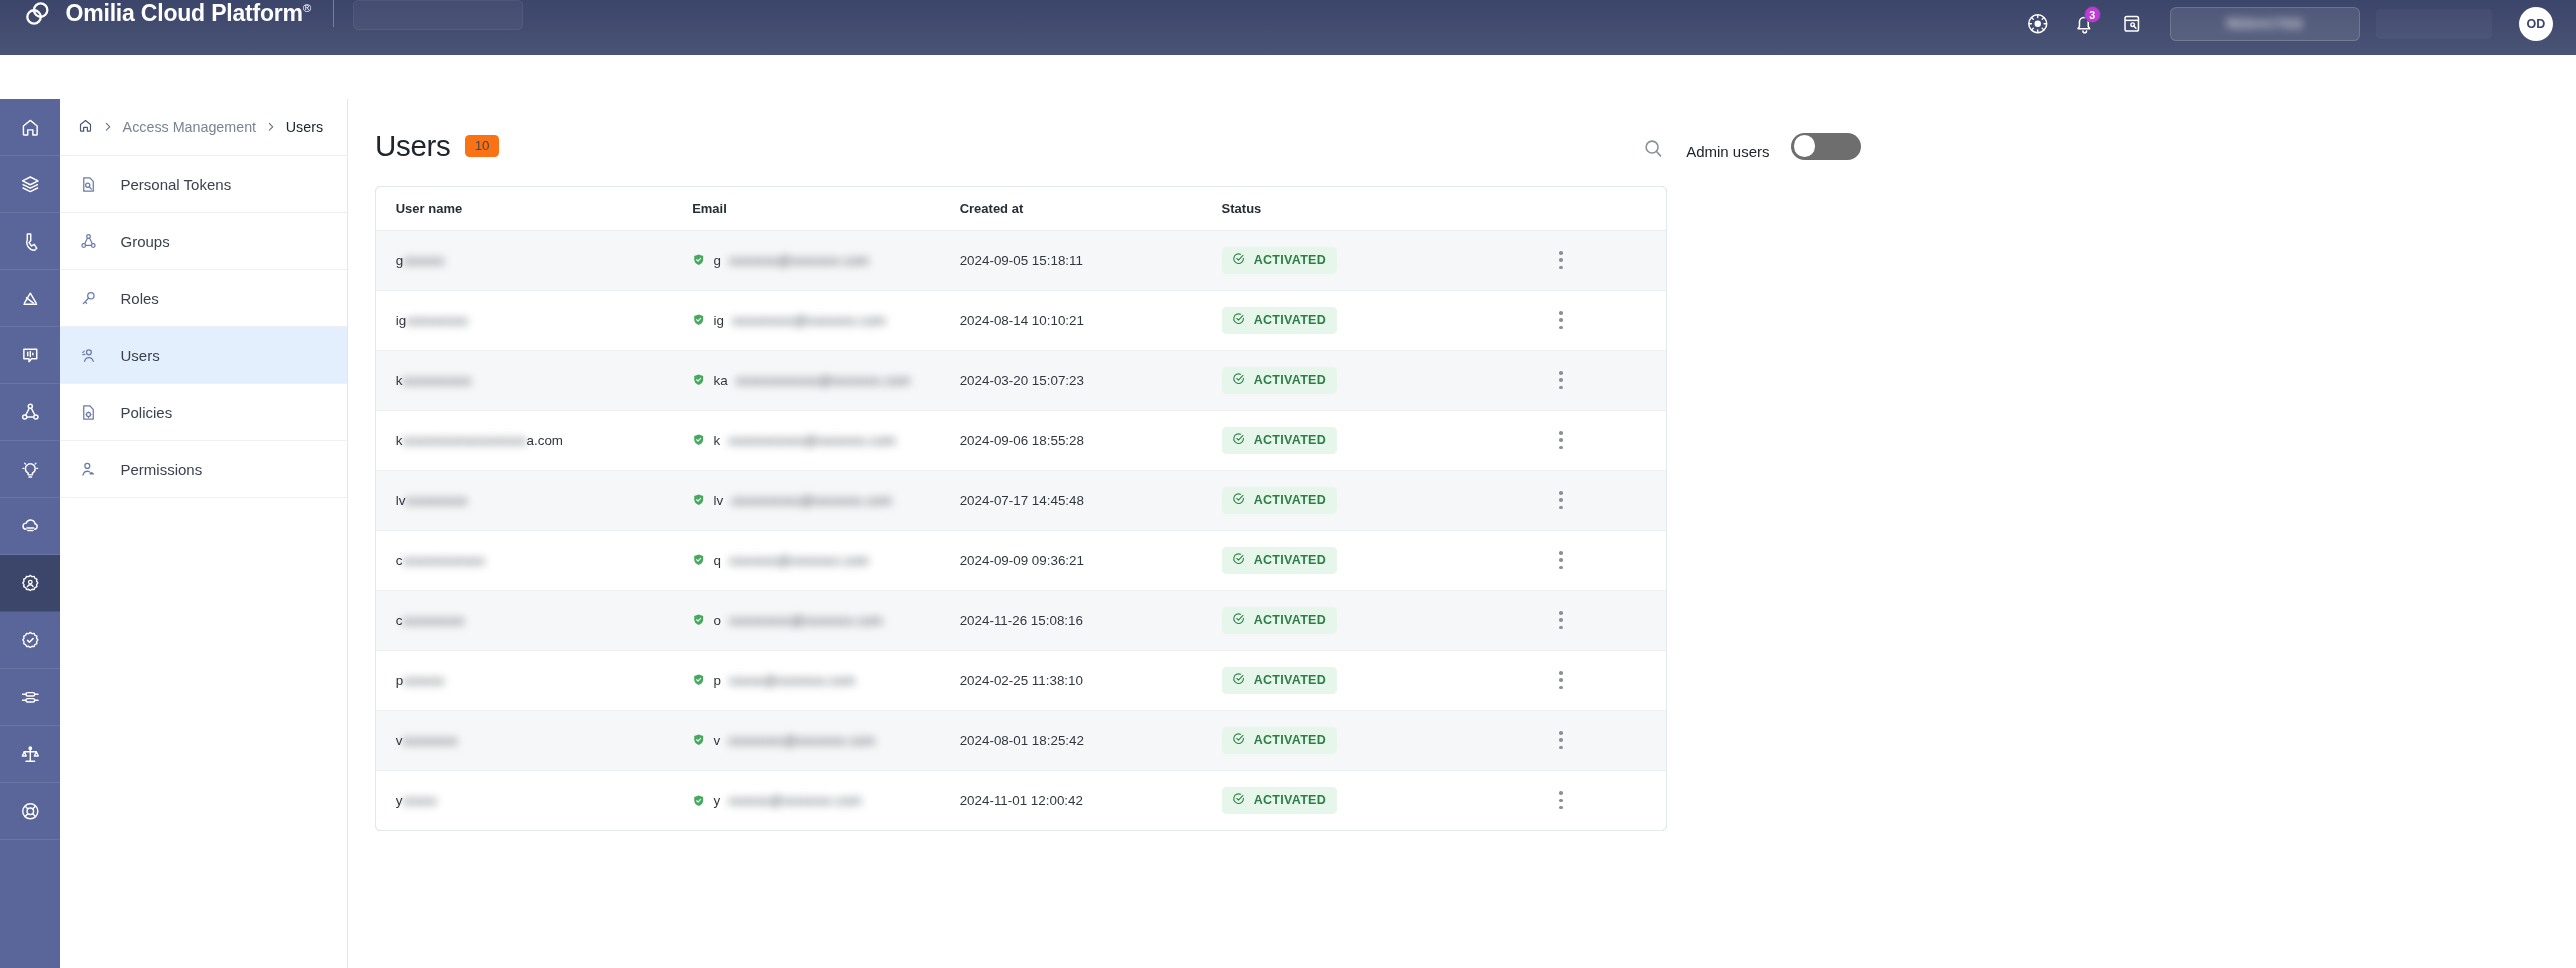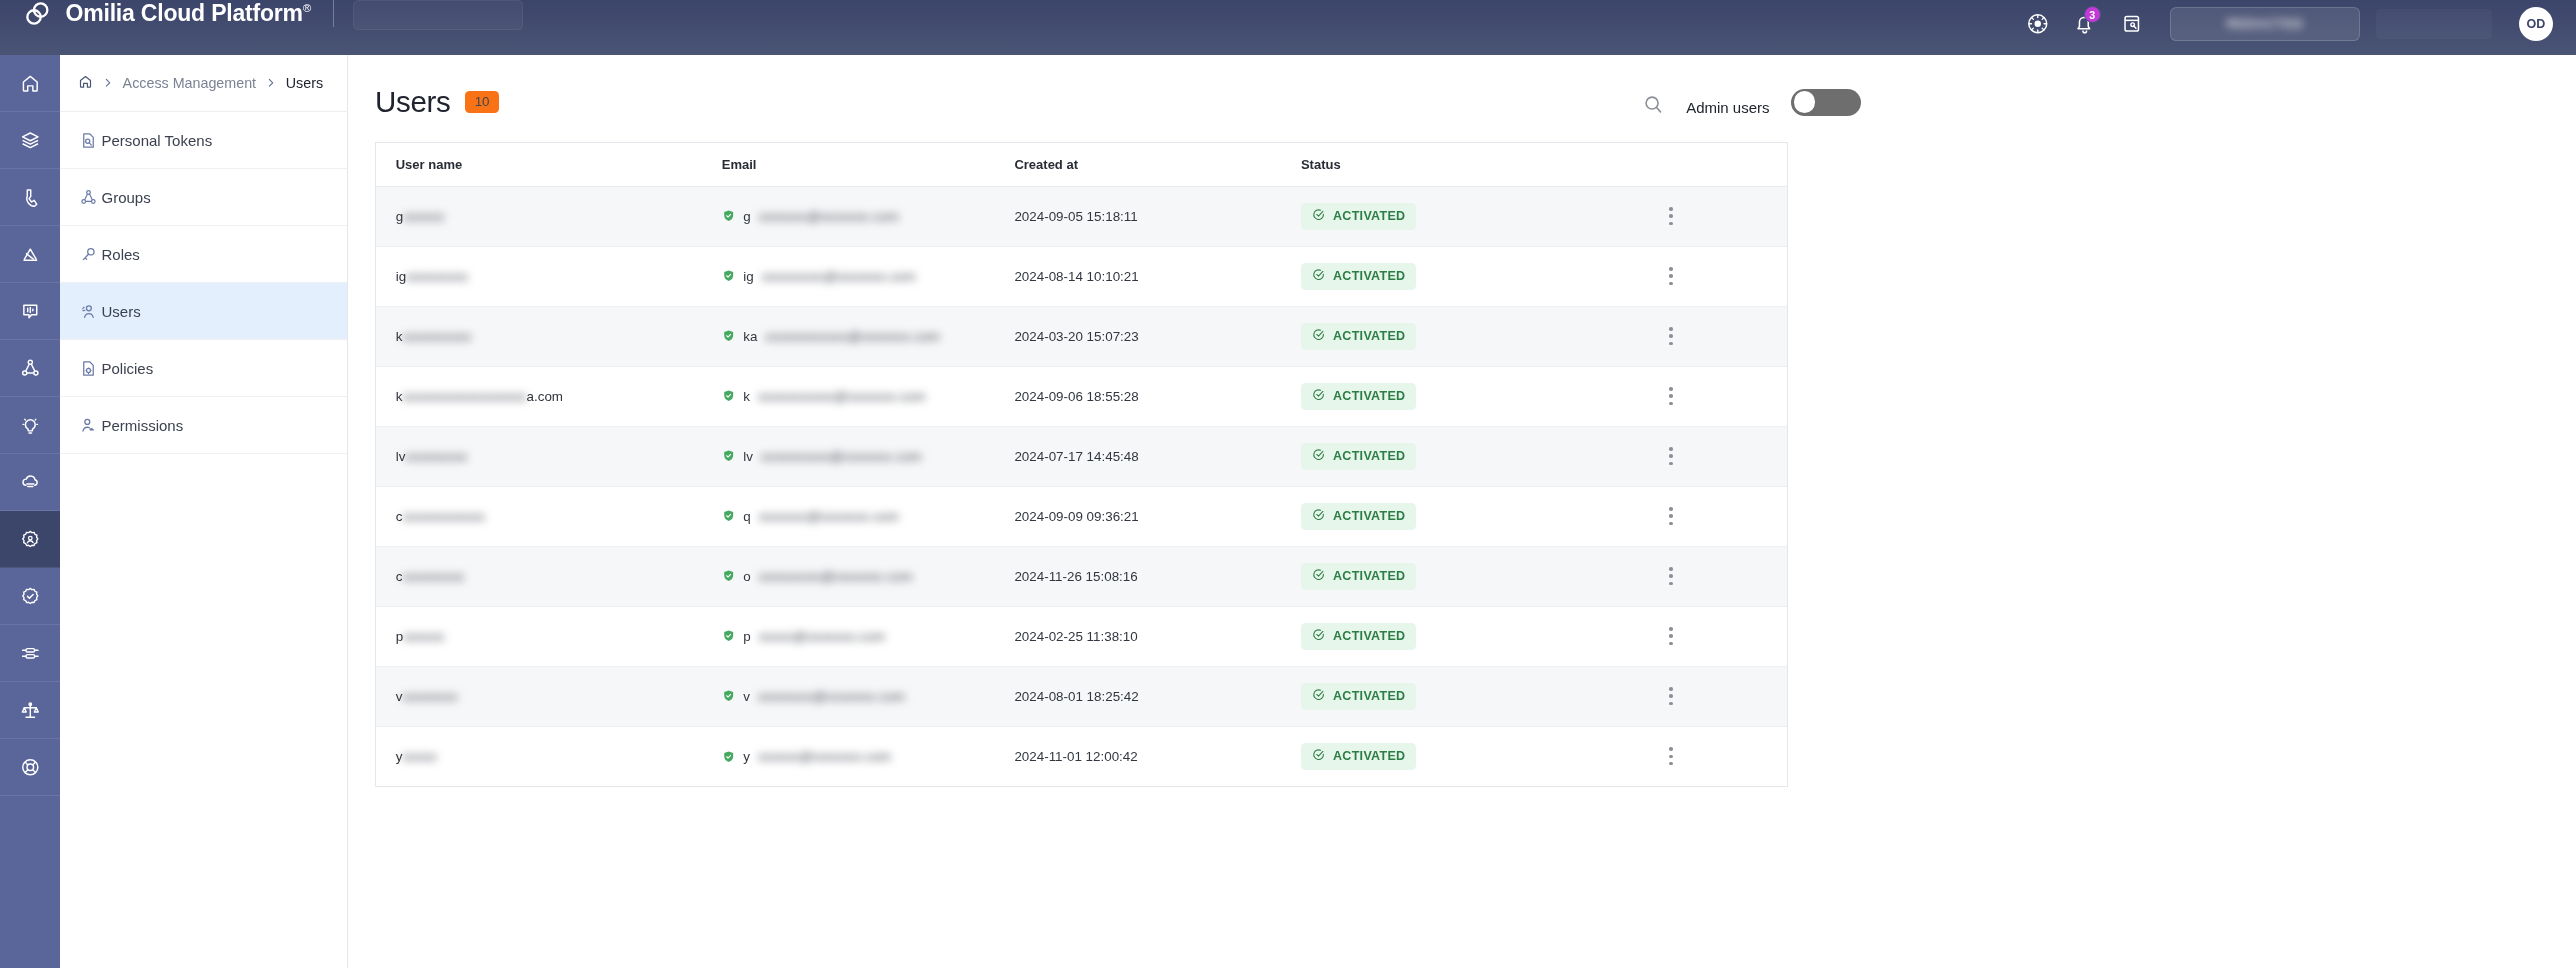--- a/index.html
+++ b/index.html
@@ -65,21 +65,21 @@
   }
   .avatar {
     width: 34px; height: 34px; border-radius: 50%;
     background: #ffffff; color: #3c456a;
     font-size: 12.5px; font-weight: bold;
     display: flex; align-items: center; justify-content: center;
     margin-left: 27px; cursor: pointer; letter-spacing: 0.2px;
   }
 
   
-  .body-wrap { flex: 1; display: flex; min-height: 0; }
+  .body-wrap { flex: 1; display: flex; min-height: 0; margin-top: 44px; }
 
   
   .rail {
     width: 60px; min-width: 60px;
     background: #5a659a;
     display: flex; flex-direction: column;
   }
   .rail-item {
     height: 57px; min-height: 57px;
     display: flex; align-items: center; justify-content: center;
@@ -105,21 +105,21 @@
     box-sizing: border-box;
   }
   .crumb {
     font-size: 14.3px; color: #7b8293; cursor: pointer; white-space: nowrap;
   }
   .crumb.current { color: #20242e; }
   .crumb-sep { display: flex; align-items: center; }
   .nav-list { display: flex; flex-direction: column; }
   .nav-item {
     height: 57px; min-height: 57px;
-    display: flex; align-items: center; gap: 2px;
+    display: flex; align-items: center; gap: 21px;
     padding-left: 18px;
     border-bottom: 0.9px solid #eef0f4;
     cursor: pointer;
     text-align: right;
   }
   .nav-item.active { background: #e3effc; }
   .nav-item .nav-icon { width: 21.5px; display: flex; align-items: center; justify-content: center; }
   .nav-item .nav-label { font-size: 15px; color: #3b414e; white-space: nowrap; }
 
   
@@ -143,23 +143,23 @@
     width: 70px; height: 27px; border-radius: 14.3px; background: #6e6e6e;
     position: relative; cursor: pointer;
   }
   .switch .knob {
     position: absolute; top: 2.7px; left: 2.7px;
     width: 21.5px; height: 21.5px; border-radius: 50%; background: #ffffff;
   }
 
   
   .table-card {
-    width: 1413px;
+    width: 1292px;
     border: 0.9px solid #e4e7ec;
-    border-radius: 0;
+    border-radius: 5px;
     overflow: hidden;
     background: #84cc16;
   }
   table { width: 100%; border-collapse: collapse; table-layout: fixed; }
   th {
     text-align: left; font-size: 13px; font-weight: bold; color: #282c35;
     padding: 14.3px 0 13.4px 0; background: #ffffff;
     border-bottom: 0.9px solid #e9ebef;
   }
   td { padding: 0; height: 60px; vertical-align: middle; font-size: 13.4px; color: #32363f; }

